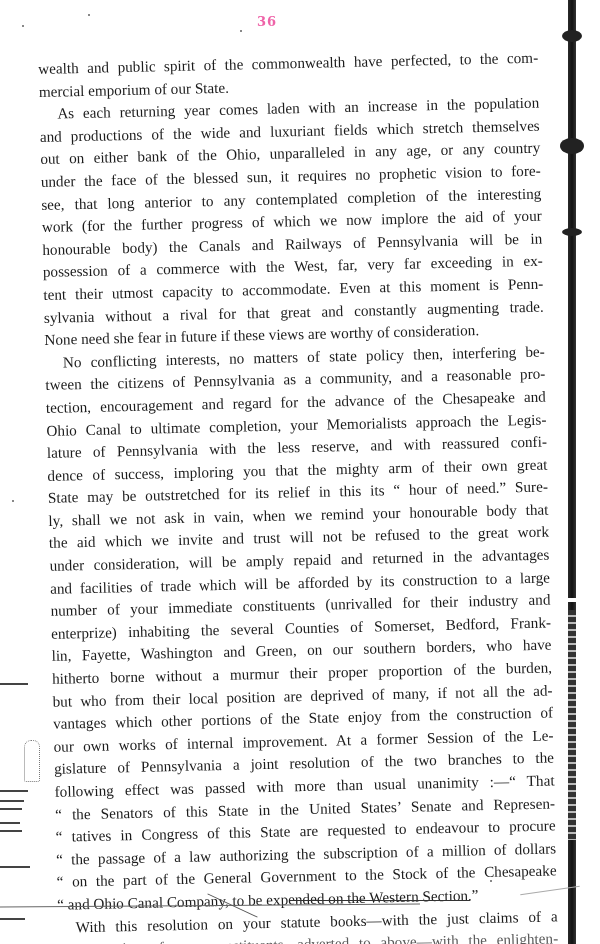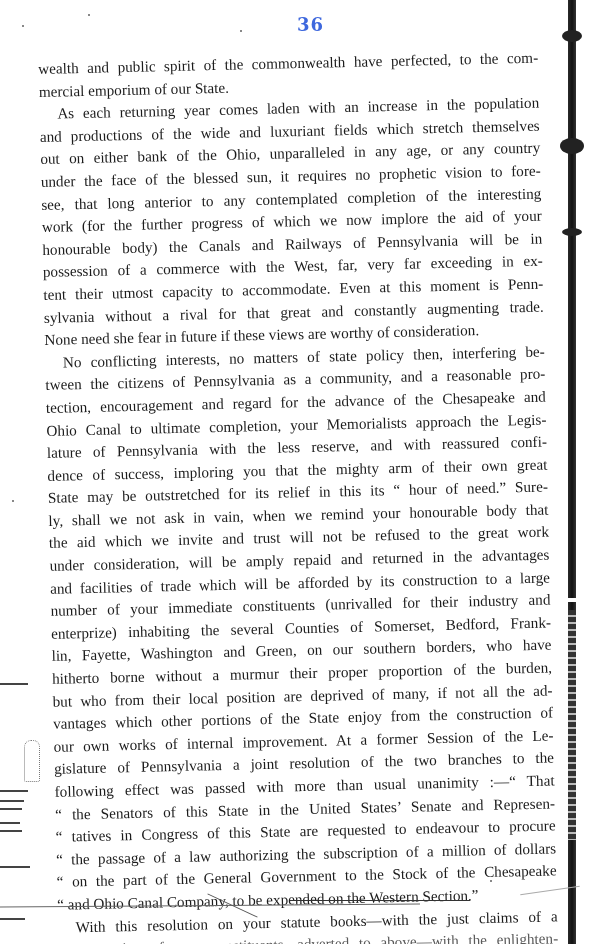--- a/index.html
+++ b/index.html
@@ -12,26 +12,25 @@
       height: 944px;
       position: relative;
       overflow: hidden;
       font-family: "DejaVu Serif", "Liberation Serif", serif;
       color: #1c1c1c;
     }
     .page-number {
       position: absolute;
       left: 257px;
       top: 14px;
-      font-size: 18px;
+      font-size: 13px;
       font-weight: bold;
-      color: #1d4ed8;
+      color: #ec4899;
       letter-spacing: 1px;
       opacity: 0.85;
-      margin-left: 40px;
     }
     .body-text {
       position: absolute;
       left: 38px;
       top: 58px;
       width: 500px;
       font-family: "Liberation Serif", "DejaVu Serif", serif;
       font-size: 15.2px;
       line-height: 22.6px;
       transform: rotate(-1.3deg);

